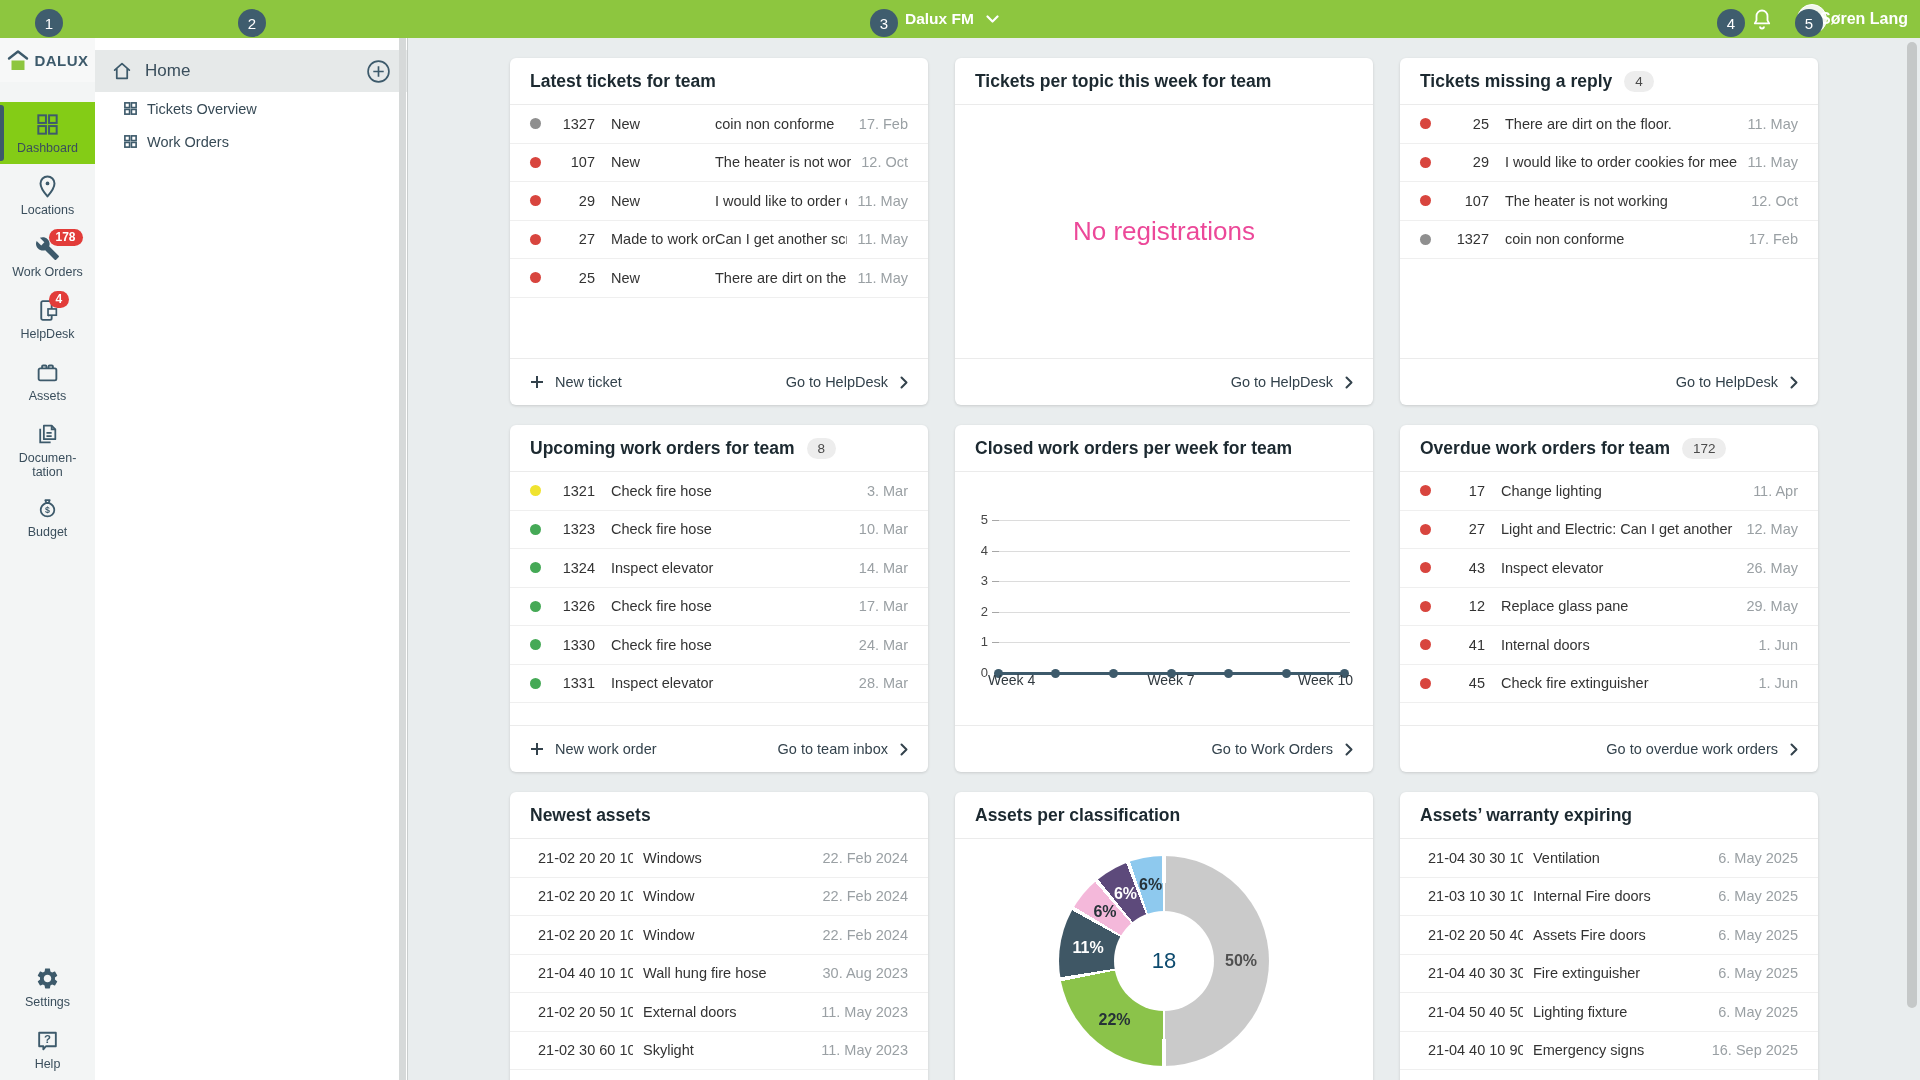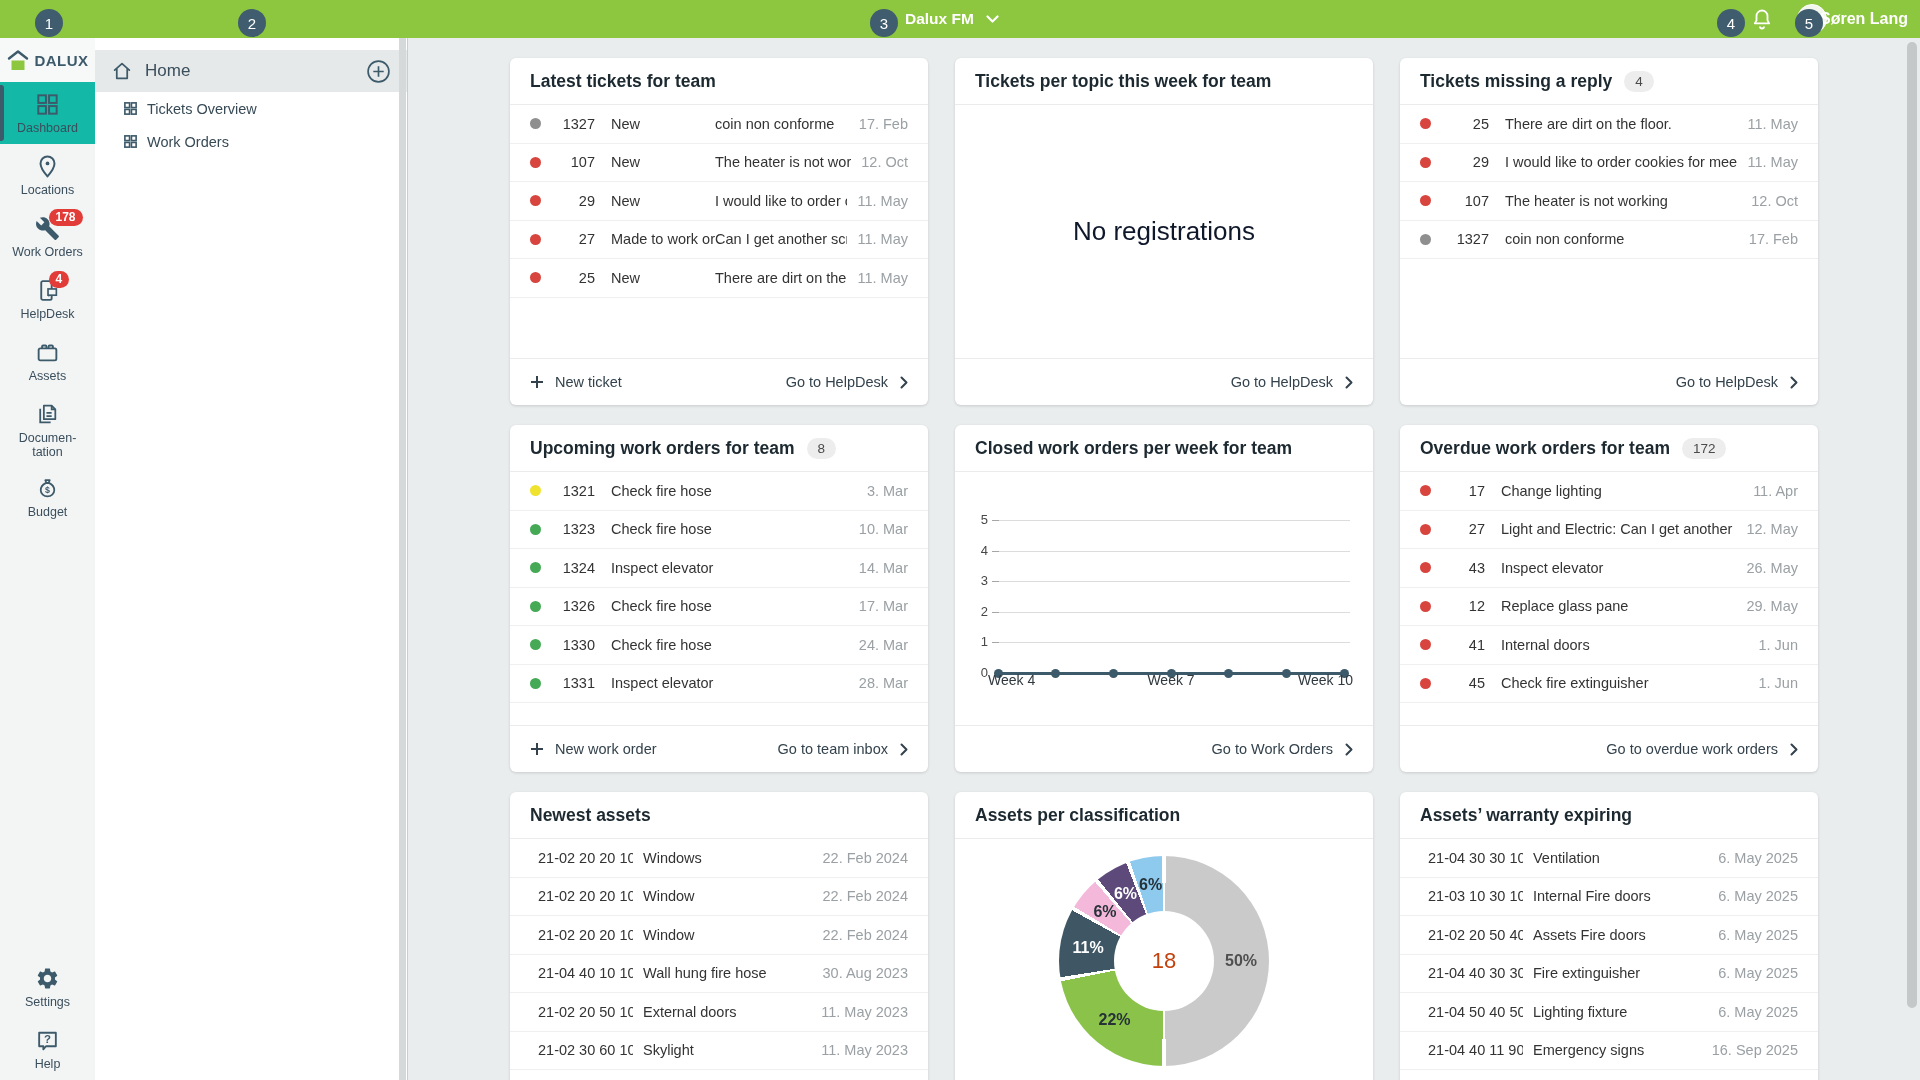--- a/index.html
+++ b/index.html
@@ -17,21 +17,21 @@
   .ann { position:absolute; top:9px; width:28px; height:28px; border-radius:50%; background:#3f5d6e;
     color:#fff; font-size:15px; display:flex; align-items:center; justify-content:center; z-index:60; }
 
   
   .sidebar { position:absolute; left:0; top:38px; bottom:0; width:95px; background:#f3f5f5;
     display:flex; flex-direction:column; z-index:40; }
   .logo { height:44px; display:flex; align-items:center; justify-content:center; gap:4px; background:#f7f8f8; }
   .logo-text { font-size:15px; font-weight:700; color:#3d5a6b; letter-spacing:.5px;text-align:center; }
   .side-item { position:relative; min-height:62px; padding-top:9px; display:flex; flex-direction:column;
     align-items:center; gap:4px; cursor:pointer; }
-  .side-item.selected { background:#14b8a6; }
+  .side-item.selected { background:#84cc16;margin-top:20px; }
   .side-item.selected::before { content:""; position:absolute; left:0; top:3px; bottom:3px; width:4px;
     background:#3d5a6b; border-radius:0 3px 3px 0; }
   .side-label { font-size:12.5px; color:#3a4e5c; text-align:center; white-space:pre-line; line-height:1.15; }
   .icon-wrap { position:relative; width:30px; height:26px; display:flex; align-items:center; justify-content:center; }
   .side-badge { position:absolute; top:-6px; left:16px; background:#e23c39; color:#fff; font-size:12px;
     font-weight:700; border-radius:10px; padding:2px 7px; line-height:13px; white-space:nowrap; }
   .side-bottom { margin-top:auto; }
 
   
   .panel { position:absolute; left:95px; top:38px; bottom:0; width:313px; background:#fff;
@@ -59,37 +59,37 @@
   .rid { width:44px; flex:none; text-align:right; margin-right:16px; }
   .rstatus { width:104px; flex:none; overflow:hidden; white-space:nowrap; }
   .rsubject { flex:1; overflow:hidden; white-space:nowrap; margin-right:10px; }
   .rdate { flex:none; color:#9aa0a4; white-space:nowrap; }
   .aid { width:95px; flex:none; overflow:hidden; white-space:nowrap; margin-left:8px; margin-right:10px; }
   .aname { flex:1; overflow:hidden; white-space:nowrap; margin-right:10px; }
   .card-footer { position:absolute; left:0; right:0; bottom:0; height:47px; border-top:1px solid #ebebeb;
     display:flex; align-items:center; padding:0 20px; }
   .f-action { display:flex; align-items:center; gap:11px; font-size:14.5px; color:#33424c; cursor:pointer; }
   .f-link { margin-left:auto; display:flex; align-items:center; gap:12px; font-size:14.5px; color:#33424c; cursor:pointer; }
-  .empty-text { position:absolute; left:0; right:0; top:158px; text-align:center; font-size:26px; color:#0f172a; }
+  .empty-text { position:absolute; left:0; right:0; top:158px; text-align:center; font-size:26px; color:#ec4899; }
 
   
   .linechart { position:absolute; left:20px; top:47px; width:378px; height:235px; }
   .lc-grid { position:absolute; left:0; width:358px; height:1px;
     background:linear-gradient(to right,#a6a6a6 0 7px,#dcdcdc 7px); }
   .lc-ylab { position:absolute; left:0; width:13px; text-align:right; font-size:13px; color:#474747; }
   .lc-line { position:absolute; height:3px; background:#3d5a6b; border-radius:2px; }
   .lc-dot { position:absolute; width:9px; height:9px; border-radius:50%; background:#3d5a6b; }
   .lc-xlab { position:absolute; top:200px; font-size:14px; color:#30393f; }
 
   
   .donut-wrap { position:absolute; left:50%; top:64px; transform:translateX(-50%); width:210px; height:210px; }
   .donut-ring { position:absolute; inset:0; border-radius:50%; }
   .donut-hole { position:absolute; left:55px; top:55px; width:100px; height:100px; border-radius:50%; background:#fff; }
   .donut-center { position:absolute; left:0; top:0; width:210px; height:210px; display:flex;
-    align-items:center; justify-content:center; font-size:22px; color:#c2410c; }
+    align-items:center; justify-content:center; font-size:22px; color:#0c4a6e; }
   .dlabel { position:absolute; transform:translate(-50%,-50%); font-size:16px; font-weight:700; }
 
   
   .main-scrollbar { position:absolute; right:3px; top:4px; width:10px; height:966px; background:#c5c8c8;
     border-radius:5px; z-index:45; }
 
   svg { display:block; }
 </style>
 </head>
 <body>
@@ -660,21 +660,21 @@
           <span class="rdate">6. May 2025</span>
         </div>
 
         <div class="row">
           <span class="aid">21-04 50 40 50</span>
           <span class="aname">Lighting fixture</span>
           <span class="rdate">6. May 2025</span>
         </div>
 
         <div class="row">
-          <span class="aid">21-04 40 11 90</span>
+          <span class="aid">21-04 40 10 90</span>
           <span class="aname">Emergency signs</span>
           <span class="rdate">16. Sep 2025</span>
         </div>
       </div>
   </div>
 
 </div>
 <div class="main-scrollbar"></div>
 </div>
 

